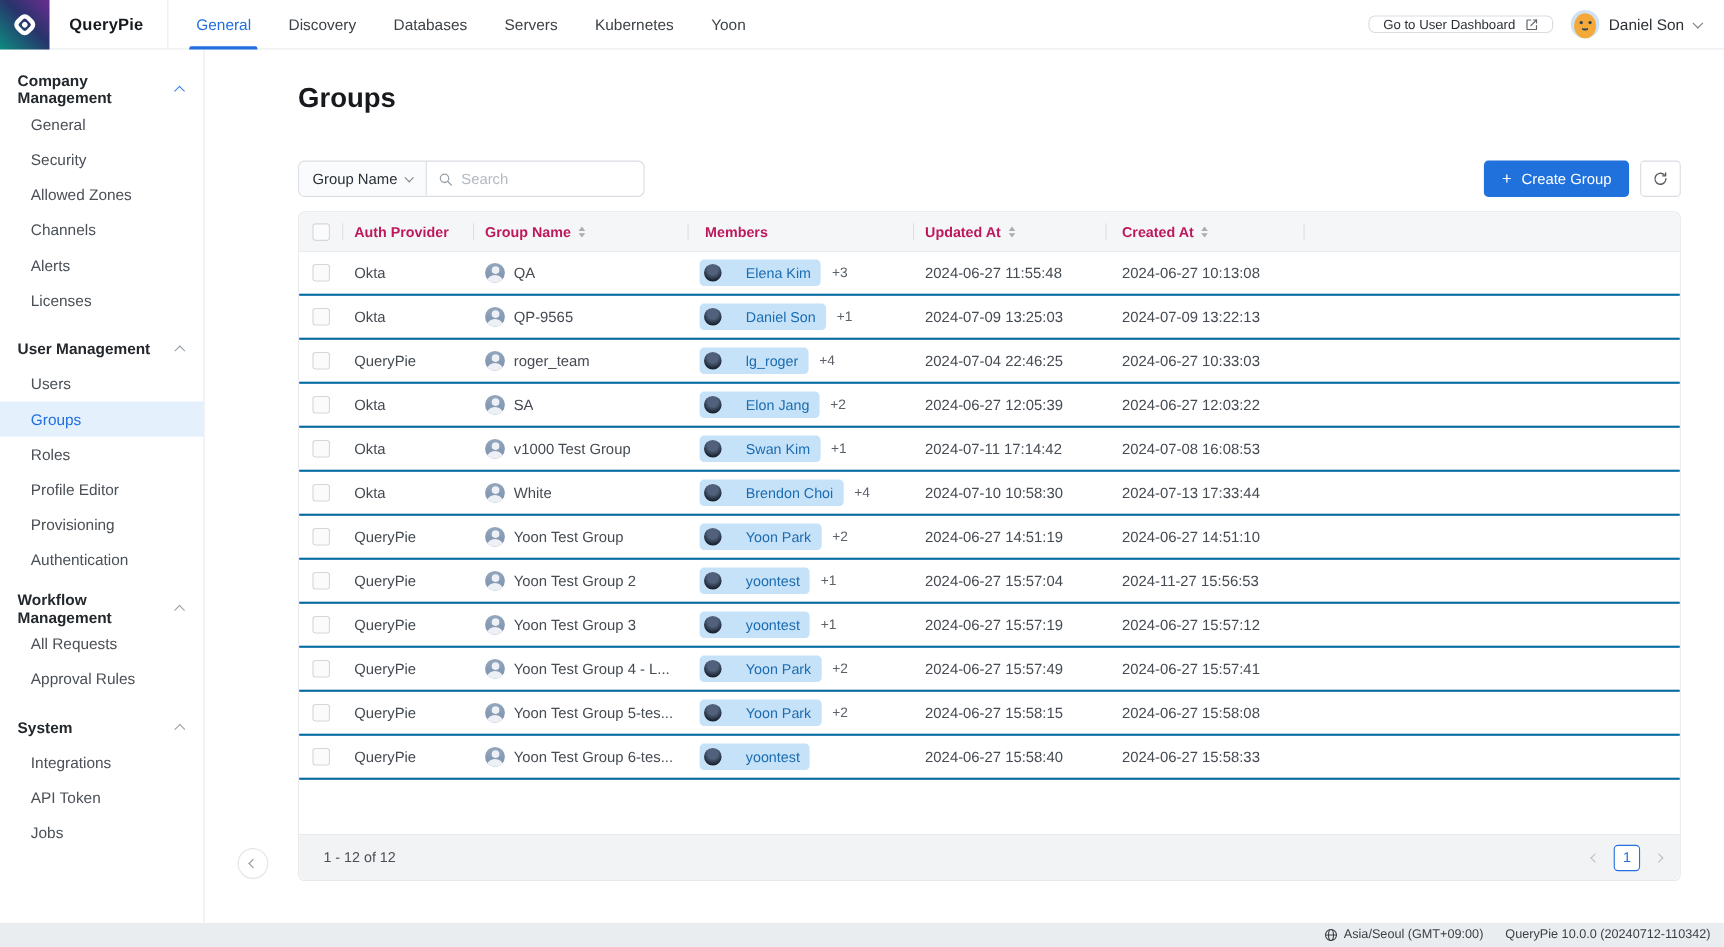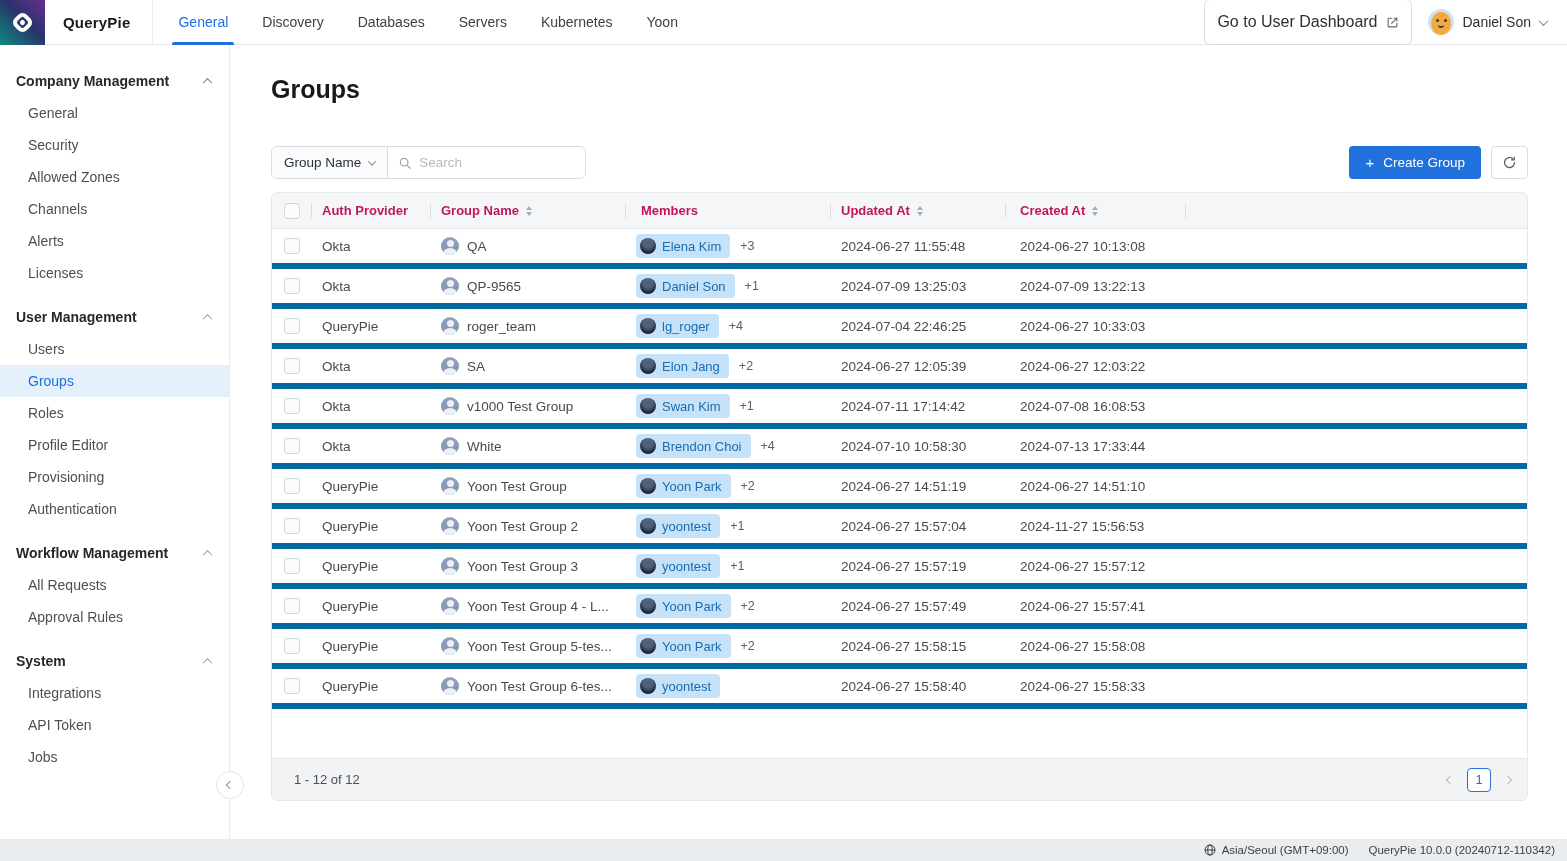--- a/index.html
+++ b/index.html
@@ -18,41 +18,41 @@
     border-radius:50%; background:#fff; }
   .brand { font-size:15px; font-weight:700; color:#16191d; margin:0 22px 0 18px; letter-spacing:.2px; }
   .nav-sep { width:1px; height:45px; background:#ececef; margin-right:8px; }
   .tabs { display:flex; height:45px; }
   .tab { position:relative; padding:0 17px; display:flex; align-items:center;
     font-size:14px; color:#3c4247; cursor:pointer; }
   .tab.active { color:#1f6fe0; font-weight:500; }
   .tab.active::after { content:''; position:absolute; left:11px; right:11px; bottom:0; height:3px;
     background:#1f6fe0; border-radius:2px 2px 0 0; }
   .nav-right { margin-left:auto; display:flex; align-items:center; gap:16px; padding-right:20px; }
-  .dash-btn { height:46px; padding:0 12px; border:1px solid #d9dce1; border-radius:6px; background:#fff;
-    font-size:16px; color:#2b3036; display:flex; align-items:center; gap:8px; cursor:pointer; }
+  .dash-btn { height:16px; padding:0 12px; border:1px solid #d9dce1; border-radius:6px; background:#fff;
+    font-size:12px; color:#2b3036; display:flex; align-items:center; gap:8px; cursor:pointer; }
   .user { display:flex; align-items:center; gap:9px; cursor:pointer; }
   .user-avatar { width:26px; height:26px; border-radius:50%; background:#cfe2f3; position:relative; overflow:hidden; }
   .face { position:absolute; left:3px; right:3px; top:3px; bottom:0; border-radius:50%; background:#f6a93b; }
   .face::before { content:''; position:absolute; top:7px; left:5px; width:3px; height:3px; border-radius:50%;
     background:#274156; box-shadow:8px 0 0 #274156; }
   .face::after { content:''; position:absolute; top:10px; left:7px; width:6px; height:4px;
     border-bottom:2px solid #274156; border-radius:50%; }
   .user-name { font-size:14px; color:#2b3036; }
 
   
   .chev { display:inline-block; width:7px; height:7px;
     border-right:1.7px solid currentColor; border-bottom:1.7px solid currentColor; }
   .chev.down { transform:rotate(45deg) translate(-1px,-1px); }
   .chev.up { transform:rotate(-135deg) translate(-1px,-1px); }
   .chev.left { transform:rotate(135deg); }
   .chev.right { transform:rotate(-45deg); }
 
   
-  .sidebar { position:absolute; top:45px; left:0; width:230px; bottom:22px; background:#fff;
+  .sidebar { position:absolute; top:45px; left:0; width:186px; bottom:22px; background:#fff;
     border-right:1px solid #e8eaed; padding-top:20px; }
   .section-header { height:32px; margin-top:12px; padding:0 18px 0 16px; display:flex;
     align-items:center; justify-content:space-between; font-size:14px; font-weight:700;
     color:#23282d; cursor:pointer; }
   .section:first-child .section-header { margin-top:0; }
   .section-header .chev { color:#9aa1a8; }
   .section-header.accent .chev { color:#3b82e8; }
   .side-item { height:32px; display:flex; align-items:center; padding-left:28px;
     font-size:14px; color:#4a5056; cursor:pointer; }
   .side-item.active { background:#e4f0fc; color:#1f6fe0; }
@@ -97,32 +97,32 @@
   .col-auth { width:119px; flex:0 0 119px; }
   .col-name { width:195px; flex:0 0 195px; }
   .col-members { width:205px; flex:0 0 205px; padding-left:15px; }
   .col-updated { width:175px; flex:0 0 175px; }
   .col-created { width:180px; flex:0 0 180px; padding-left:14px; }
   .col-fill { flex:1; }
   .sorter { display:inline-flex; flex-direction:column; gap:2px; margin-left:7px; }
   .sorter i { display:block; width:0; height:0; border-left:3.5px solid transparent; border-right:3.5px solid transparent; }
   .sorter .s-up { border-bottom:4px solid #a7adb4; }
   .sorter .s-down { border-top:4px solid #a7adb4; }
-  .trow { display:flex; align-items:flex-end; height:40px; border-bottom:6px solid #0369a1;
+  .trow { display:flex; align-items:flex-end; height:40px; border-bottom:2px solid #0369a1;
     font-size:13.5px; color:#454b52; background:#fff; }
   .tcell { display:flex; align-items:center; height:100%; padding-left:10px; overflow:hidden; }
   .cb { width:16px; height:16px; border:1px solid #d4d7db; border-radius:3px; background:#fbfbfc; cursor:pointer; }
   .g-avatar { width:18px; height:18px; border-radius:50%; margin-right:8px; flex:0 0 18px;
     background:linear-gradient(180deg,#94a6be 0%,#7d91ac 100%); position:relative; overflow:hidden; }
   .g-avatar::before { content:''; position:absolute; top:3px; left:5.5px; width:7px; height:7px;
     border-radius:50%; background:#edf1f6; }
   .g-avatar::after { content:''; position:absolute; top:11px; left:2px; width:14px; height:11px;
     border-radius:50%; background:#edf1f6; }
   .gname { white-space:nowrap; overflow:hidden; text-overflow:ellipsis; }
-  .member-badge { display:inline-flex; align-items:center; gap:6px; height:24px; padding:0 9px 0 4px;
+  .member-badge { display:inline-flex; align-items:center; gap:22px; height:24px; padding:0 9px 0 4px;
     background:#c6e2f8; border-radius:4px; cursor:pointer; }
   .m-avatar { width:16px; height:16px; border-radius:50%;
     background:radial-gradient(circle at 50% 32%, #51617c 0 34%, #1b2433 72%); }
   .member-badge .mname { font-size:13px; color:#1b6cb0; white-space:nowrap; }
   .more { font-size:12.5px; color:#5a6067; margin-left:10px; }
   .empty-zone { height:49px; background:#fff; }
   .tfoot { height:42px; background:#f2f3f5; border-top:1px solid #e6e8ea; border-radius:0 0 6px 6px;
     display:flex; align-items:center; justify-content:space-between; padding:0 16px 0 22px; }
   .range { font-size:13px; color:#4a5056; }
   .pager { display:flex; align-items:center; gap:14px; }

